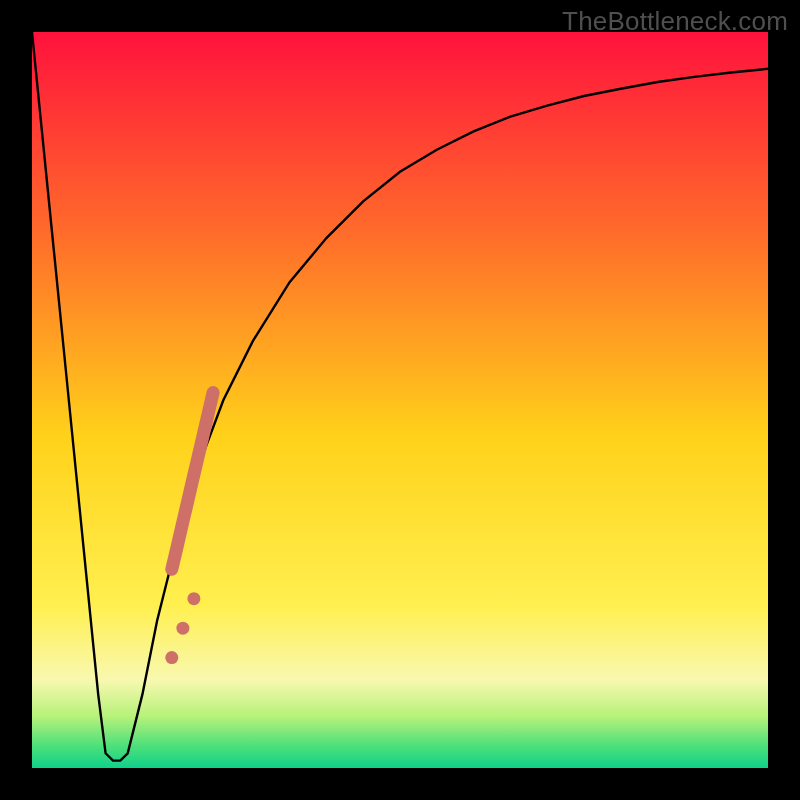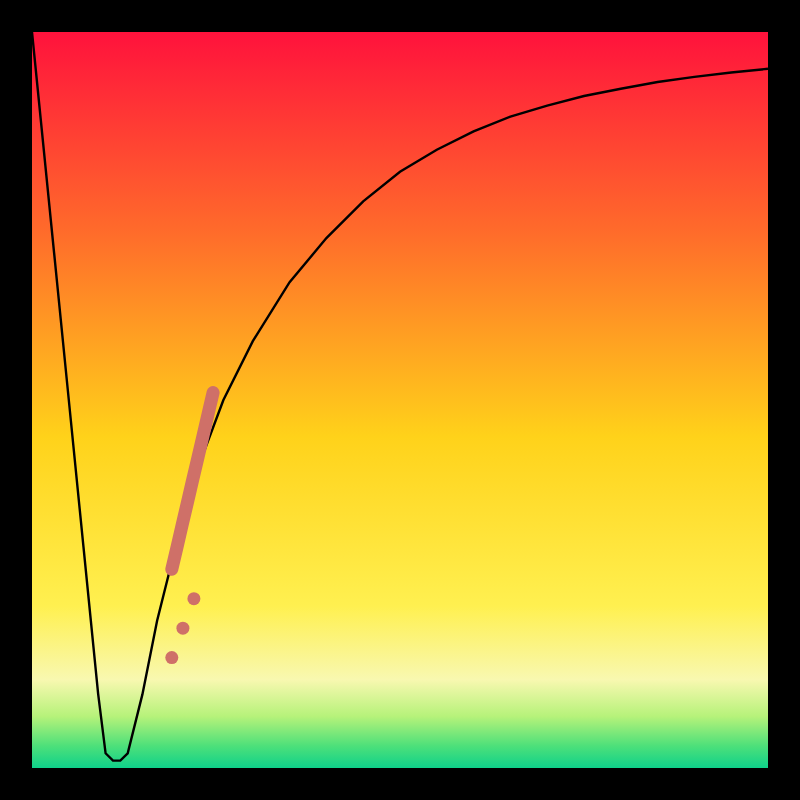--- a/index.html
+++ b/index.html
@@ -35,20 +35,21 @@
     letter-spacing: 0.2px;
     user-select: none;
   }
   svg { display: block; }
 </style>
 </head>
 <body>
 
 <div class="frame">
 
+  <div class="watermark">TheBottleneck.com</div>
 
   <div class="plot">
     <svg id="chart-svg" width="736" height="736" viewBox="0 0 736 736">
       <defs>
         <linearGradient id="bg-grad" x1="0" y1="0" x2="0" y2="1">
           <stop id="g0" offset="0%" stop-color="#ff123c"></stop>
           <stop id="g1" offset="28%" stop-color="#ff6e2a"></stop>
           <stop id="g2" offset="55%" stop-color="#ffd21a"></stop>
           <stop id="g3" offset="78%" stop-color="#fff050"></stop>
           <stop id="g4" offset="88%" stop-color="#f8f8b0"></stop>

